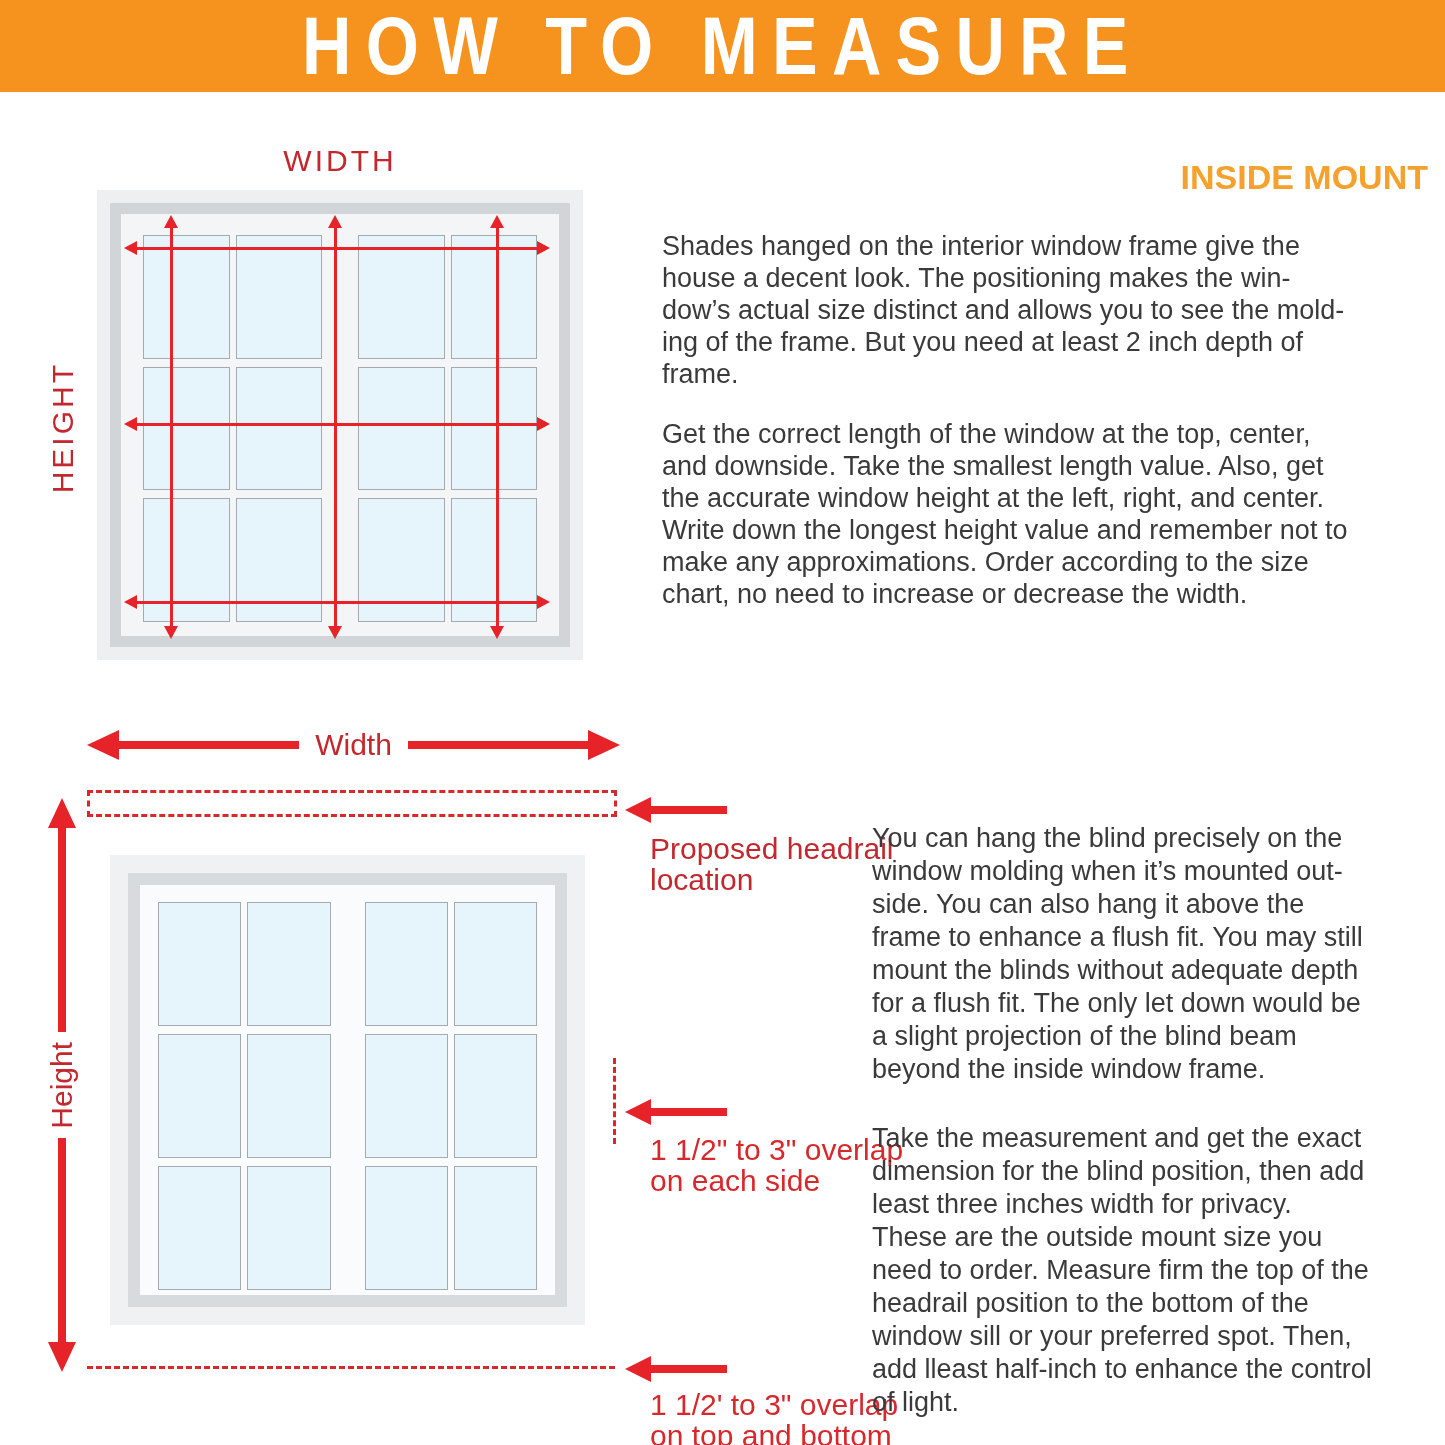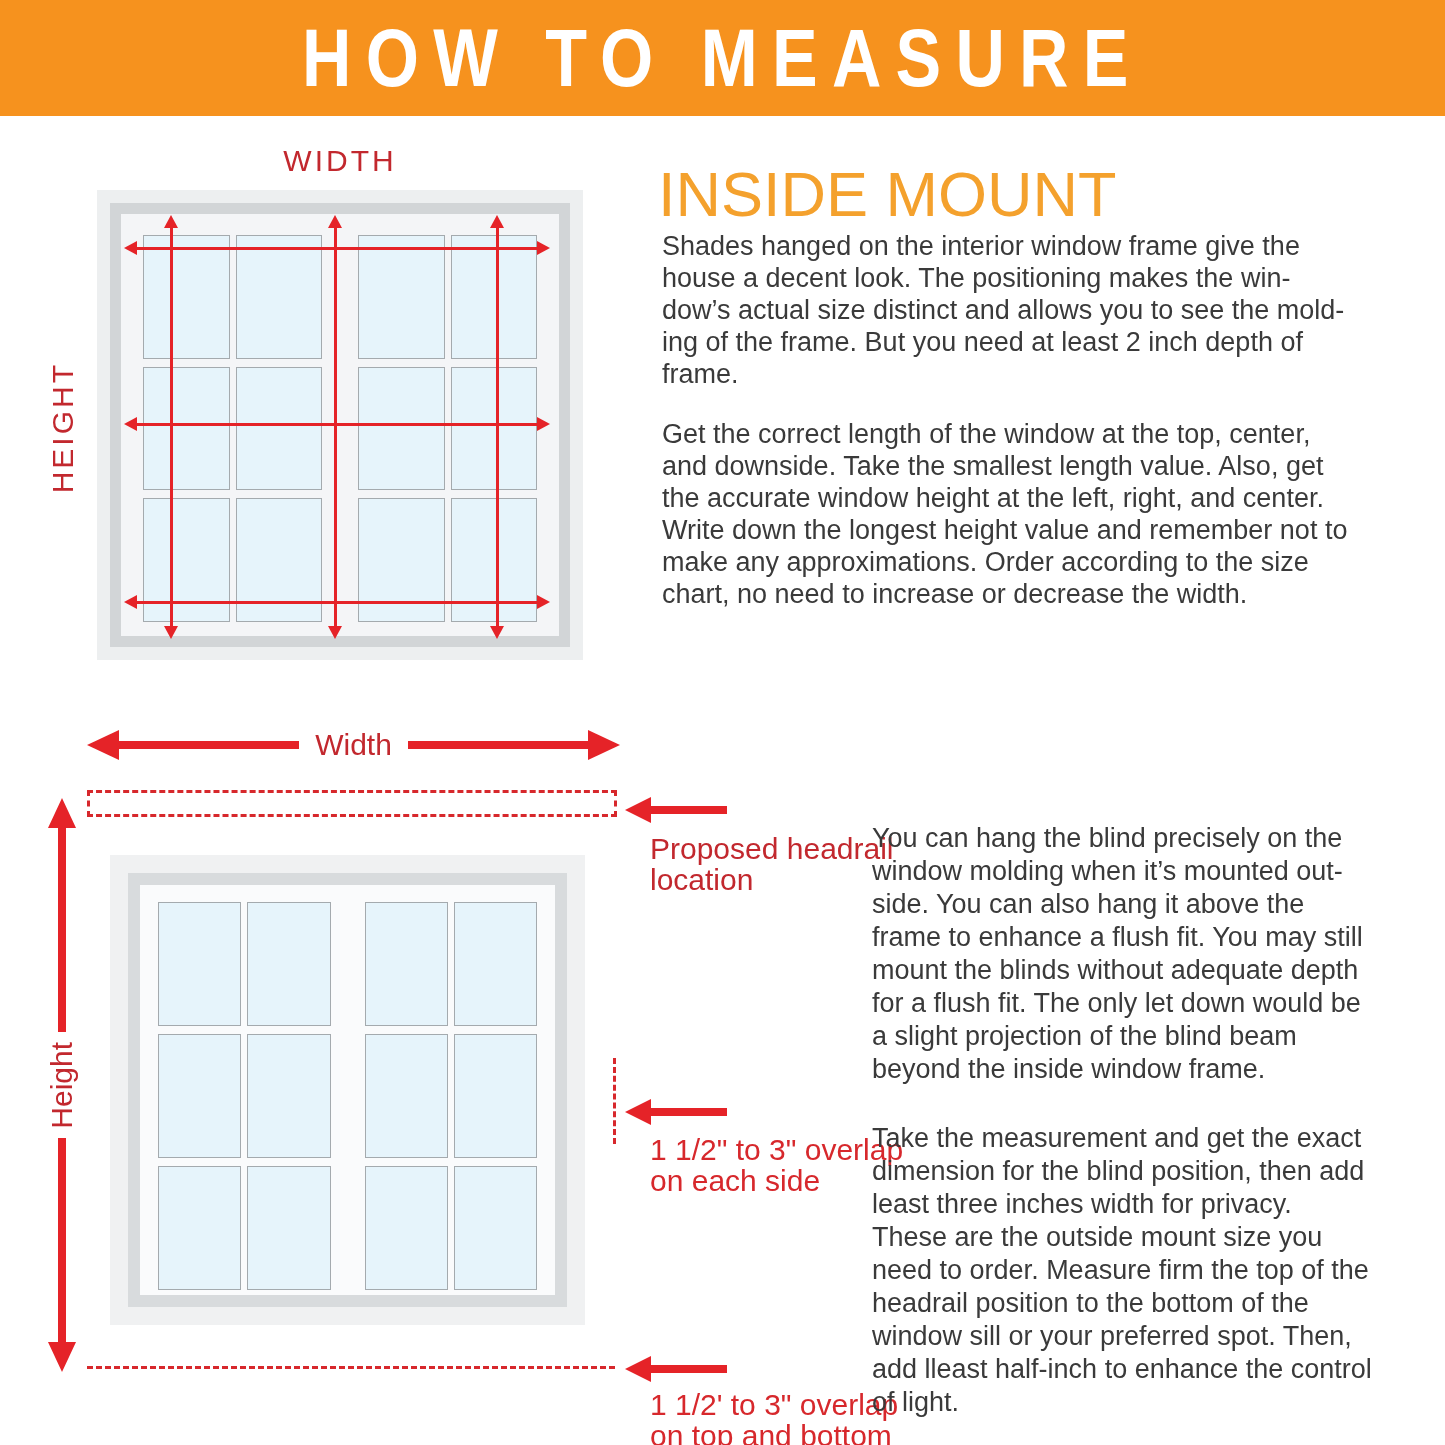--- a/index.html
+++ b/index.html
@@ -5,26 +5,26 @@
   html,body{margin:0;padding:0;background:#ffffff;}
   .canvas{position:relative;width:1445px;height:1445px;background:#ffffff;overflow:hidden;
           font-family:"Liberation Sans", sans-serif;
           --ared:#e52328; --rlabel:#c2282e; --rbright:#d7282c;
           --banner:#f6921e; --orange:#f4a12d;
           --outer1:#edeff0; --mid1:#d2d5d7; --sash1:#f4f5f7;
           --outer2:#f0f1f2; --mid2:#d8dbdd; --sash2:#fafbfc;
           --pane:#e6f4fb; --paneb:#a4aaae; --txt:#3a3a3a;}
 
   
-  .banner{position:absolute;left:0;top:0;width:1445px;height:116px;background:var(--banner);
+  .banner{position:absolute;left:0;top:0;width:1445px;height:92px;background:var(--banner);
           display:flex;align-items:center;justify-content:center;}
   .banner h1{margin:0;color:#ffffff;font-size:72px;font-weight:bold;letter-spacing:15px;
              transform:scale(0.95,1.12);white-space:nowrap;}
   .para{position:absolute;font-size:27px;line-height:32px;color:var(--txt);white-space:pre-line;}
-  .mount-heading{position:absolute;text-align:left;font-size:63px;font-weight:normal;color:var(--orange);}
+  .mount-heading{position:absolute;text-align:right;font-size:34px;font-weight:bold;color:var(--orange);}
   .red-note{position:absolute;font-size:30px;line-height:31px;white-space:pre-line;color:var(--rbright);margin-left:32px;}
 
   
   .window{position:absolute;box-sizing:border-box;}
   .win1{left:97px;top:190px;width:486px;height:470px;background:var(--outer1);}
   .win2{left:110px;top:855px;width:475px;height:470px;background:var(--outer2);}
   .win-mid{position:absolute;box-sizing:border-box;}
   .win1 .win-mid{inset:13px;background:var(--mid1);}
   .win2 .win-mid{inset:18px;background:var(--mid2);}
   .win-sash{position:absolute;box-sizing:border-box;display:flex;}

